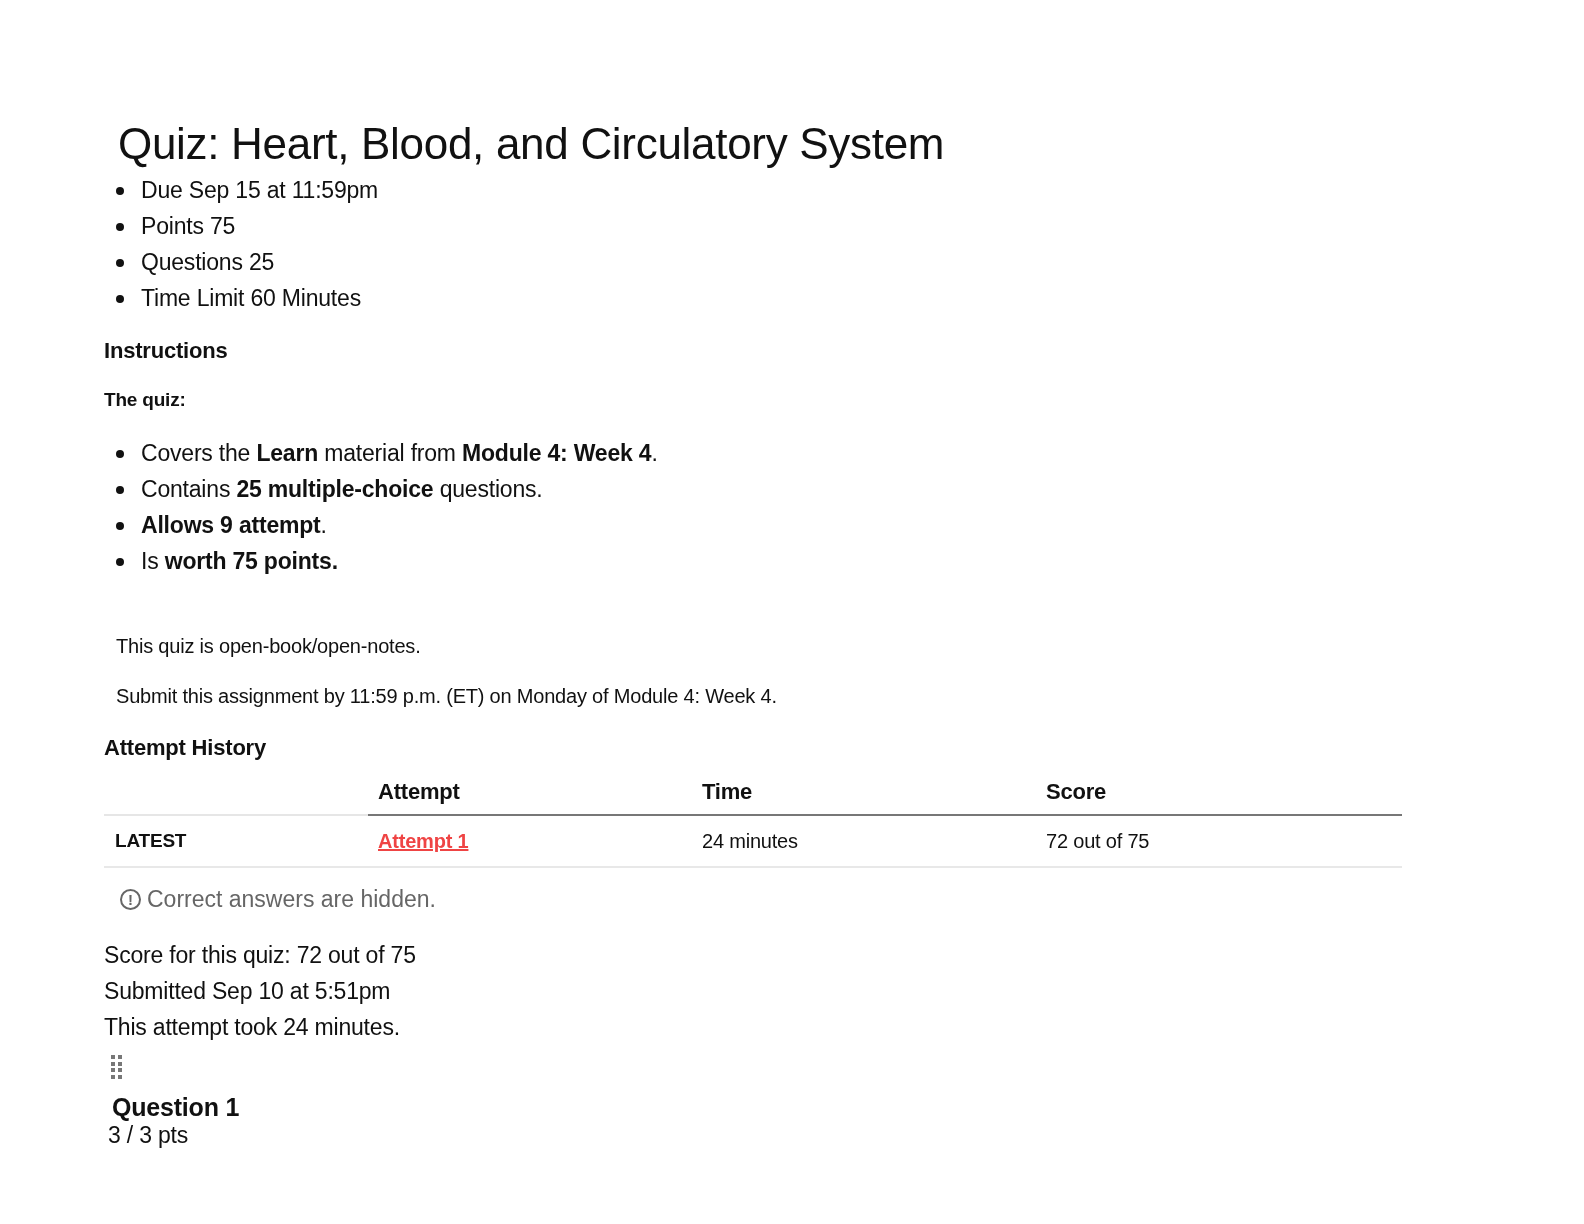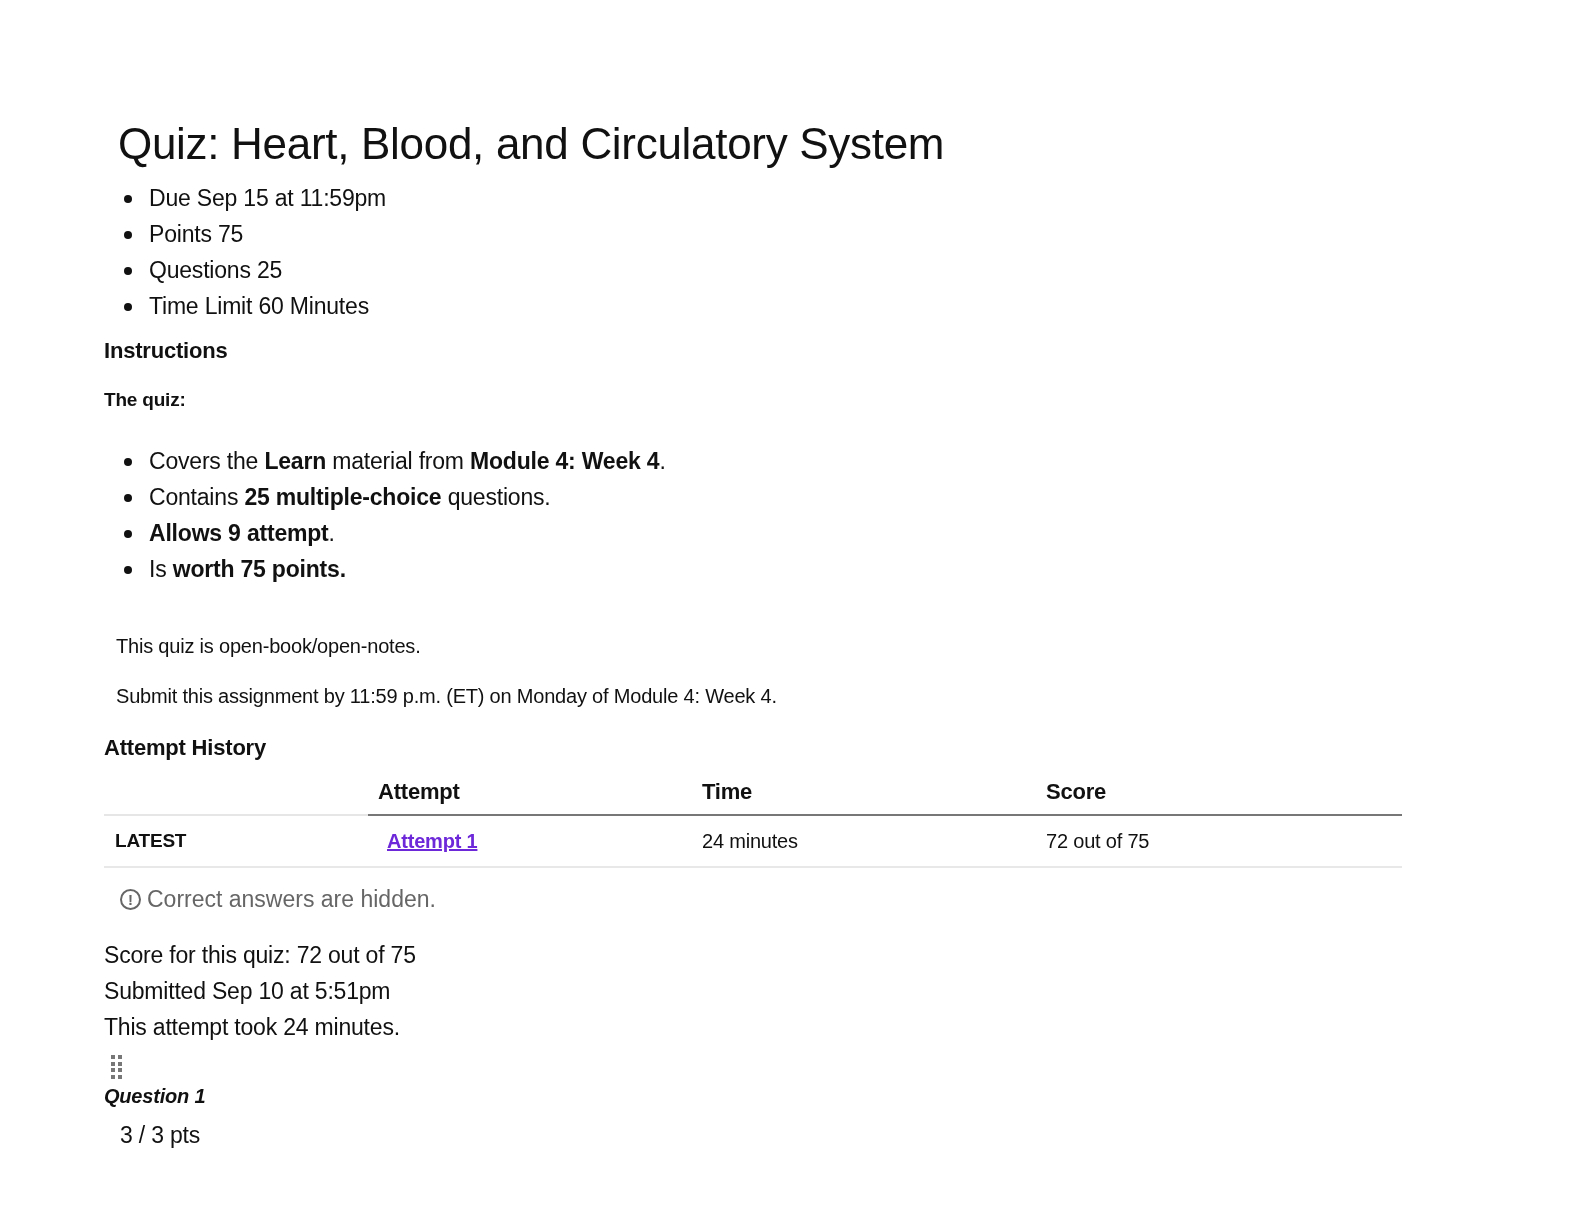--- a/index.html
+++ b/index.html
@@ -7,21 +7,21 @@
       width: 1584px; height: 1224px; position: relative; overflow: hidden;
       font-family: "Liberation Sans", "DejaVu Sans", sans-serif; color: #111;
     }
     .page { position: absolute; left: 104px; top: 0; width: 1300px; }
     h1.title {
       position: absolute; top: 103px; left: 0; margin: 14px;
       font-size: 44px; font-weight: 400; letter-spacing: -0.3px; white-space: nowrap;
       line-height: 54px;
     }
     ul.meta, ul.quiz-points {
-      position: absolute; left: 0; margin: 8px; padding: 0; list-style: none;
+      position: absolute; left: 0; margin: 0; padding: 0; list-style: none;
     }
     ul.meta { top: 172px; }
     ul.meta li, ul.quiz-points li {
       position: relative; padding-left: 37px; font-size: 23px; height: 36px; line-height: 36px;
       white-space: nowrap; letter-spacing: -0.2px;
     }
     ul.meta li::before, ul.quiz-points li::before {
       content: ""; position: absolute; left: 12px; top: 15px; width: 8px; height: 8px;
       border-radius: 50%; background: #111;
     }
@@ -49,44 +49,44 @@
     table.attempts th {
       text-align: left; font-size: 22px; font-weight: 700; height: 44px; vertical-align: middle;
       padding: 0; border-bottom: 2px solid #777; letter-spacing: -0.2px;
     }
     table.attempts th.empty { border-bottom: 2px solid #e6e6e6; }
     table.attempts td {
       font-size: 20px; height: 50px; padding: 0; border-bottom: 2px solid #e8e8e8; vertical-align: middle;
       letter-spacing: -0.2px;
     }
     table.attempts td.latest { font-weight: 700; padding-left: 11px; font-size: 19px; }
-    table.attempts td .attempt-link { color: #6d28d9; font-weight: 700; text-decoration: underline; cursor: pointer; margin-left: 9px; }
+    table.attempts td .attempt-link { color: #ef4444; font-weight: 700; text-decoration: underline; cursor: pointer; }
     .col1 { width: 264px; }
     .col2 { width: 324px; padding-left: 10px !important; }
     .col3 { width: 344px; }
     .hidden-note {
       position: absolute; top: 886px; left: 16px; display: flex; align-items: center; color: #666;
       font-size: 23px; white-space: nowrap;
     }
     .hidden-note .warn-icon {
       display: inline-flex; align-items: center; justify-content: center; width: 21px; height: 21px;
       border: 2px solid #666; border-radius: 50%; font-size: 15px; font-weight: 700; margin-right: 6px;
       color: #666; line-height: 1; box-sizing: border-box;
     }
     .summary { position: absolute; top: 937px; left: 0; }
     .summary div { font-size: 23px; height: 36px; line-height: 36px; white-space: nowrap; letter-spacing: -0.2px; }
     .drag-handle {
       position: absolute; top: 1055px; left: 7px; width: 12px; height: 24px; cursor: grab;
       display: grid; grid-template-columns: 4px 4px; grid-auto-rows: 4px; column-gap: 3px; row-gap: 2.5px;
     }
     .drag-handle span { width: 4px; height: 4px; background: #777; display: block; }
     .question-title {
-      position: absolute; top: 1085px; left: 0; margin: 0; font-size: 20px; font-weight: 700; letter-spacing: -0.2px; font-style: italic;
+      position: absolute; top: 1085px; left: 0; margin: 8px; font-size: 25px; font-weight: 700; letter-spacing: -0.2px;
     }
-    .question-pts { position: absolute; top: 1122px; left: 16px; font-size: 23px; letter-spacing: -0.2px; }
+    .question-pts { position: absolute; top: 1122px; left: 4px; font-size: 23px; letter-spacing: -0.2px; }
   </style>
 </head>
 <body>
 
 <div class="page">
   <h1 class="title">Quiz: Heart, Blood, and Circulatory System</h1>
 
   <ul class="meta">
     <li><span>Due</span> <span>Sep 15 at 11:59pm</span></li>
     <li><span>Points</span> <span>75</span></li>

